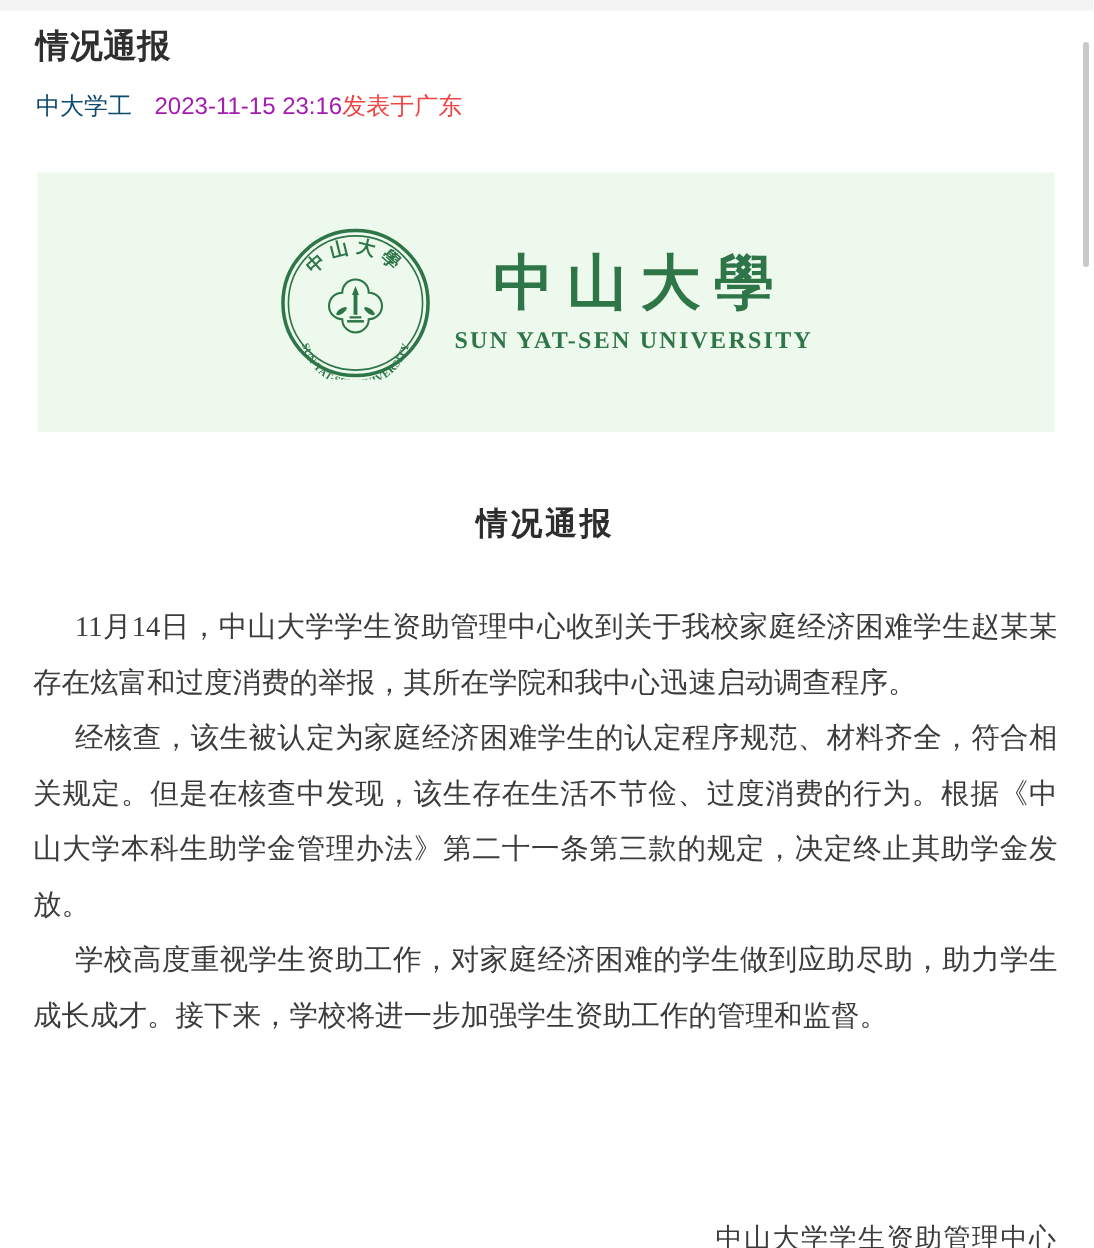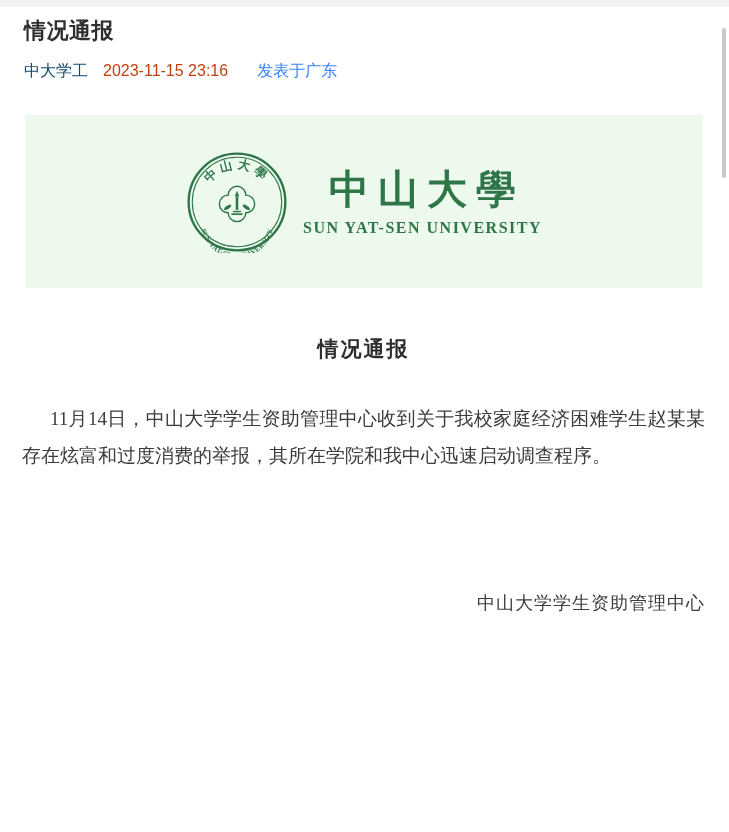--- a/index.html
+++ b/index.html
@@ -16,22 +16,22 @@
     width:4px;height:150px;border-radius:2px;
     background:#c9c9c9;
   }
   .page-title{
     margin:9px 24px 0 24px;
     font-size:22px;font-weight:bold;color:#2f2f2f;
     letter-spacing:.5px;
   }
   .meta{margin:15px 24px 0 24px;font-size:16px;white-space:nowrap;}
   .meta .account{color:#0c4a6e;margin-right:15px;cursor:pointer;}
-  .meta .time{color:#c2410c;margin-right:13px;}
-  .meta .loc{color:#3b82f6;margin-left:16px;}
+  .meta .time{color:#a21caf;margin-right:0;}
+  .meta .loc{color:#ef4444;}
   .banner{
     margin:33px 26px 0 25px;height:173px;
     background:#ecf9ec;
     display:flex;align-items:center;justify-content:center;gap:15px;
   }
   .seal{width:102px;height:102px;color:#2e7548;display:block;}
   .logo-text{display:flex;flex-direction:column;align-items:center;color:#2e7548;}
   .cn-name{
     font-size:40px;font-weight:bold;line-height:1.1;
     letter-spacing:9px;margin-right:-9px;
@@ -96,17 +96,19 @@
   </svg>
   <div class="logo-text">
     <div class="cn-name">中山大學</div>
     <div class="en-name">SUN YAT-SEN UNIVERSITY</div>
   </div>
 </div>
 
 <div class="article">
   <h2 class="article-heading">情况通报</h2>
   <p class="para">11月14日，中山大学学生资助管理中心收到关于我校家庭经济困难学生赵某某存在炫富和过度消费的举报，其所在学院和我中心迅速启动调查程序。</p>
+  <p class="para">经核查，该生被认定为家庭经济困难学生的认定程序规范、材料齐全，符合相关规定。但是在核查中发现，该生存在生活不节俭、过度消费的行为。根据《中山大学本科生助学金管理办法》第二十一条第三款的规定，决定终止其助学金发放。</p>
+  <p class="para">学校高度重视学生资助工作，对家庭经济困难的学生做到应助尽助，助力学生成长成才。接下来，学校将进一步加强学生资助工作的管理和监督。</p>
   <div class="sig">
     <p>中山大学学生资助管理中心</p>
 
   </div>
 </div>
 
 </body></html>

